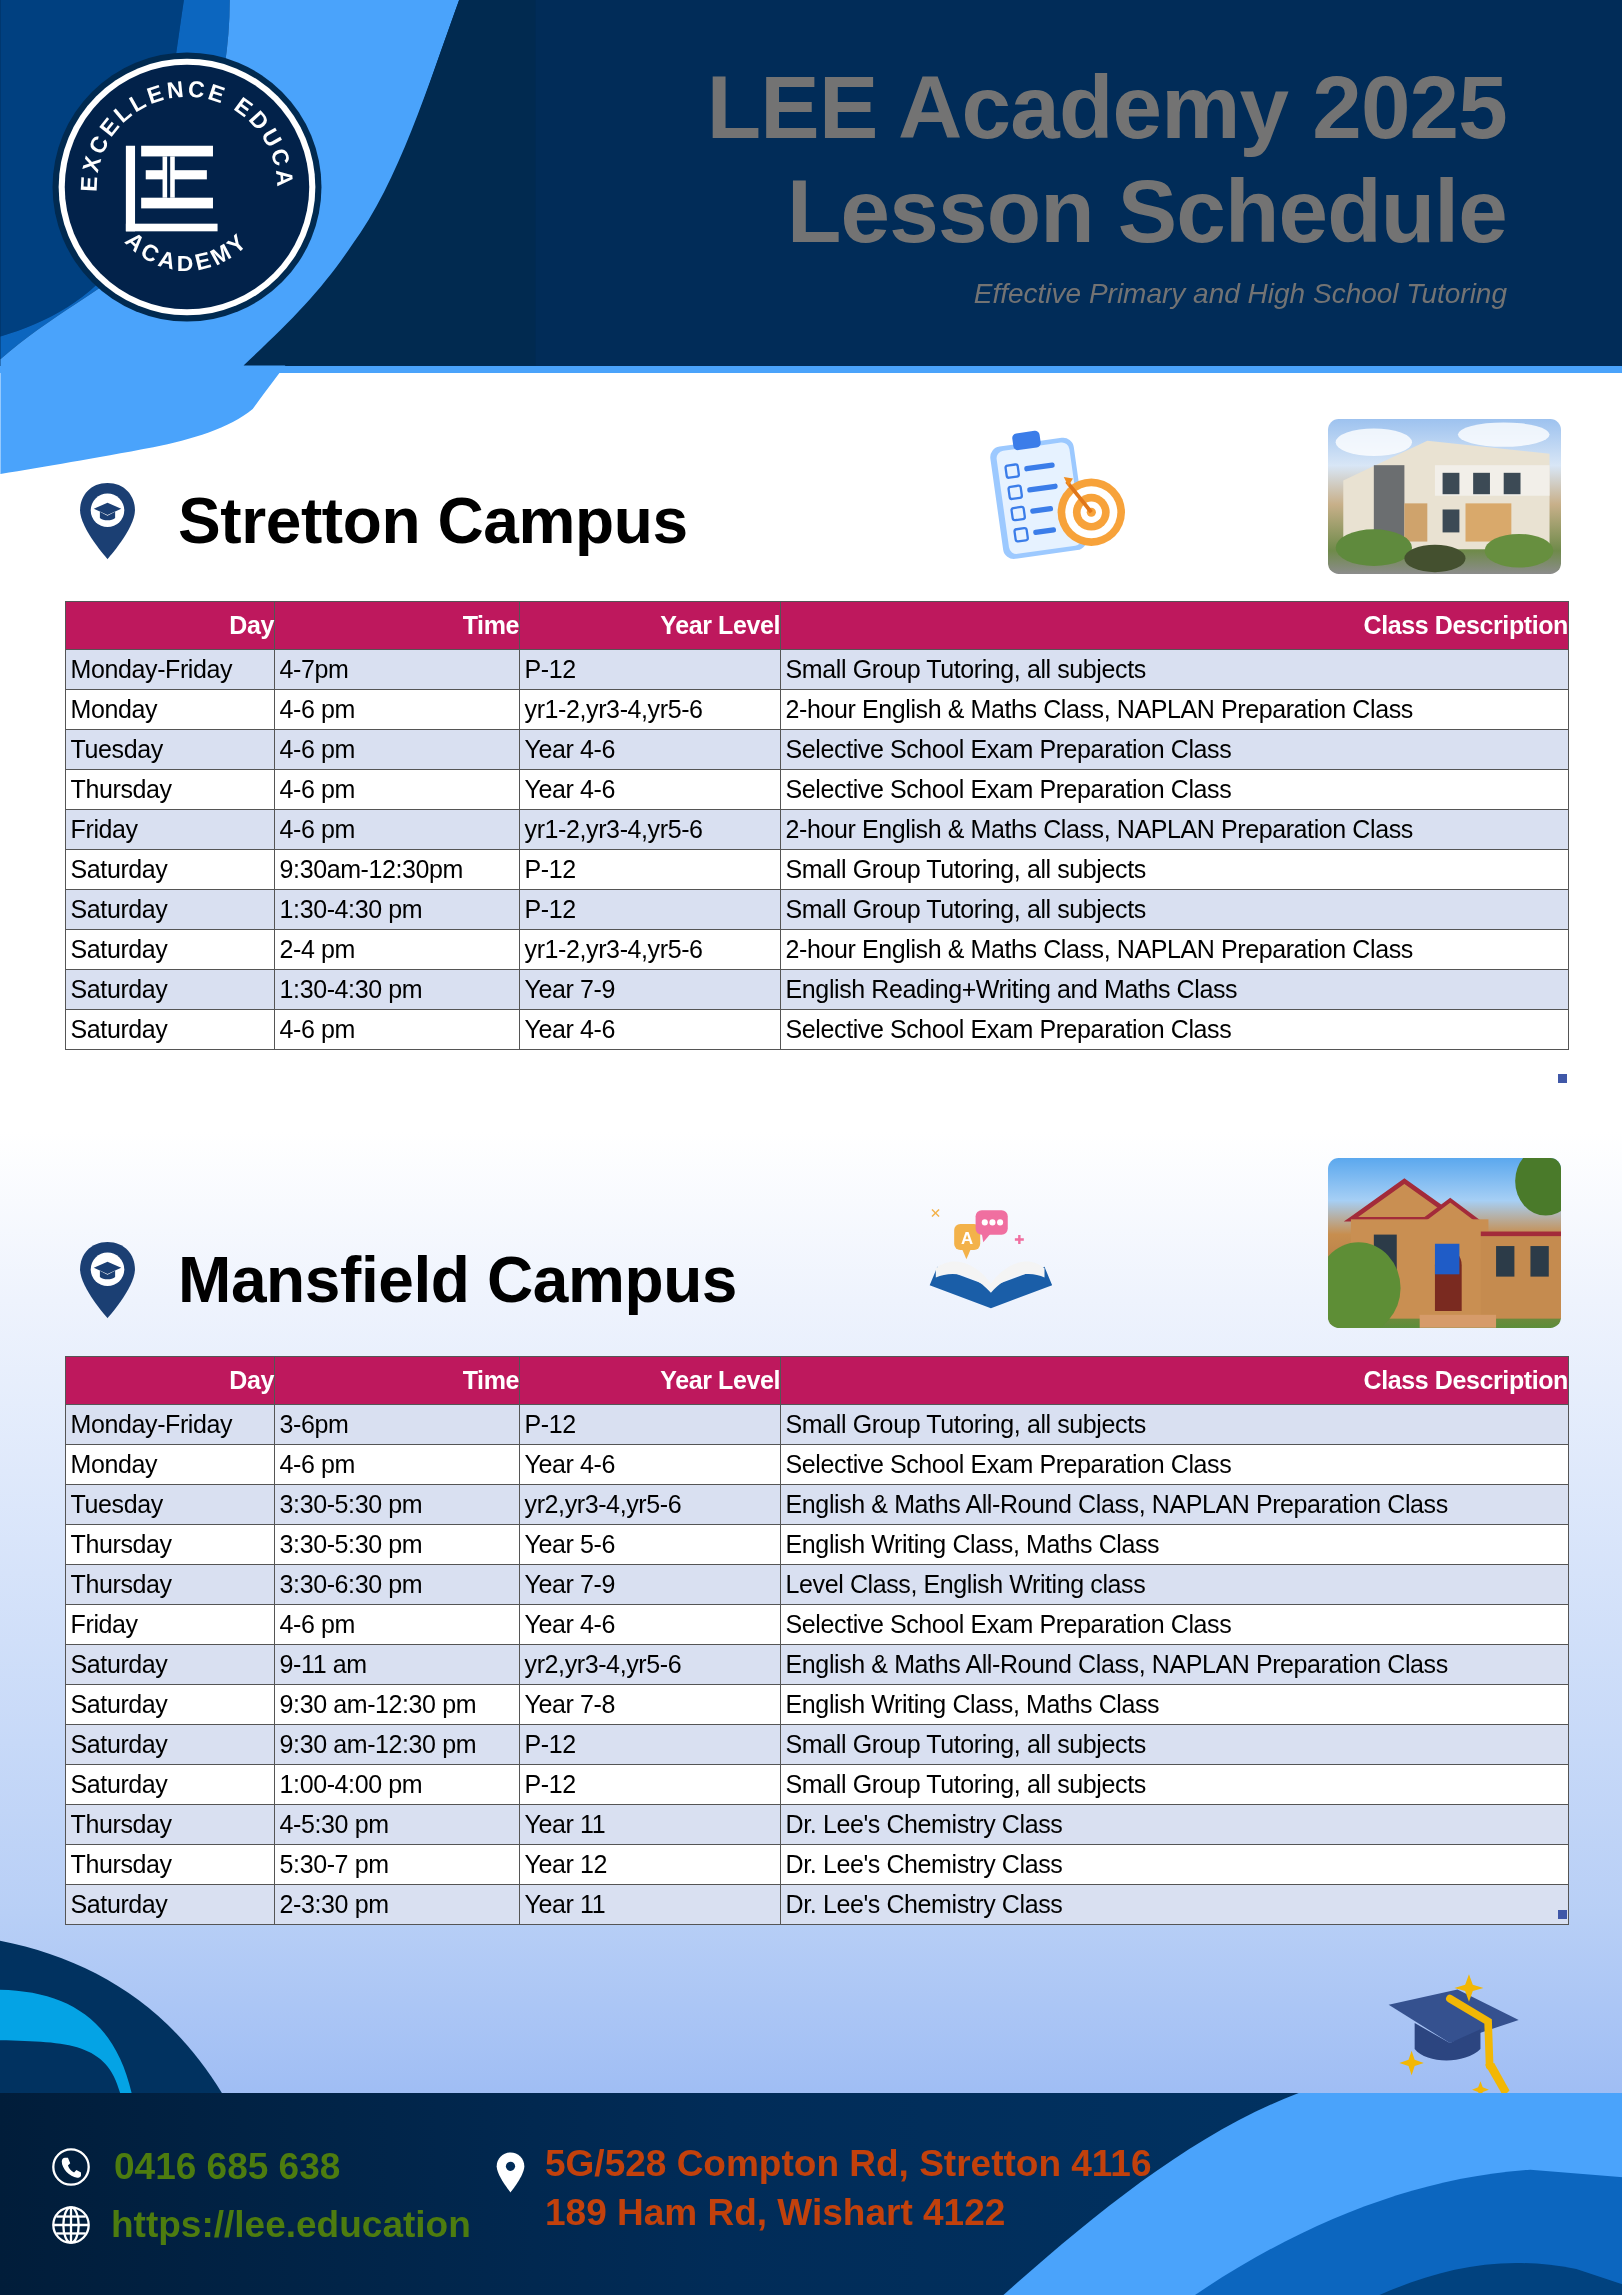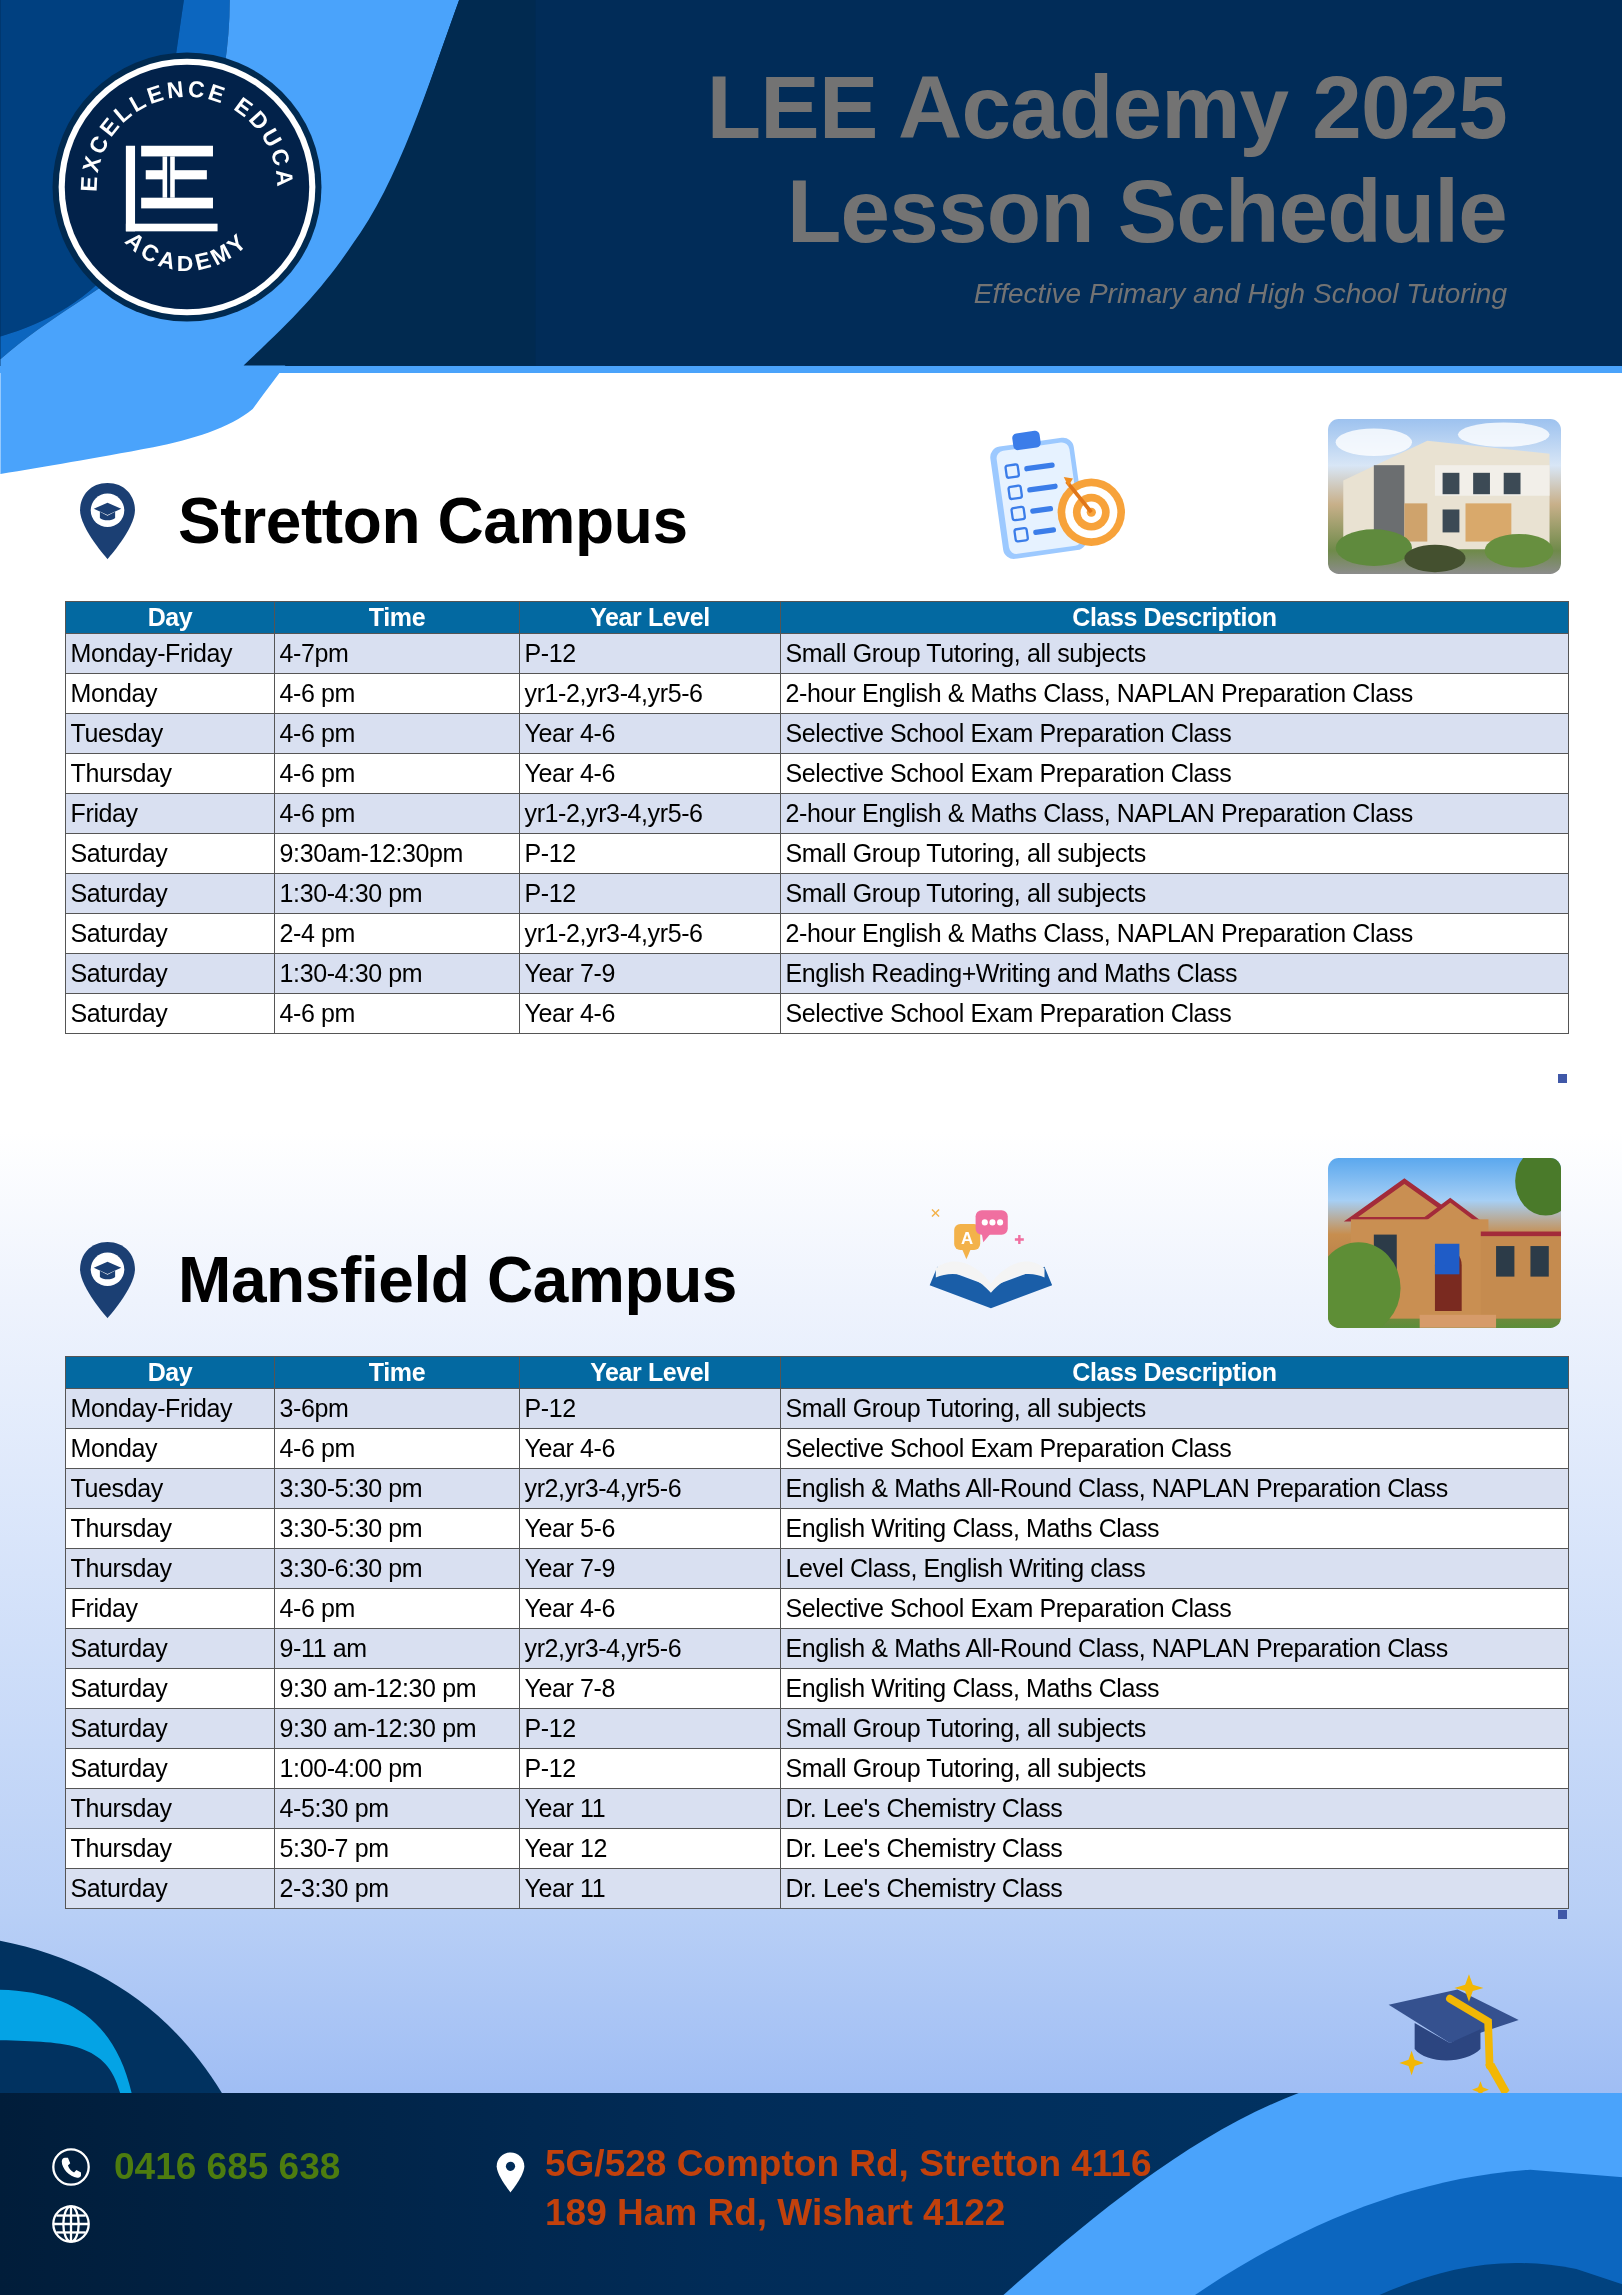--- a/index.html
+++ b/index.html
@@ -49,22 +49,22 @@
   }
 
   
   .schedule {
     position: absolute; left: 65px; width: 1504px;
     border-collapse: collapse; table-layout: fixed;
     font-family: "Liberation Sans Narrow", "Liberation Sans", sans-serif;
     border: 1.5px solid #333;
   }
   .schedule th {
-    background: #0369a1; color: #ffffff; font-weight: 700;
-    font-size: 25px; height: 32px; text-align: center;
+    background: #be185d; color: #ffffff; font-weight: 700;
+    font-size: 25px; height: 48px; text-align: right;
     border: 0.8px solid #555; letter-spacing: -0.4px;
   }
   .schedule td {
     font-size: 25px; height: 40px; padding: 0 4.6px; color: #000;
     border: 0.8px solid #555; white-space: nowrap; overflow: hidden; letter-spacing: -0.4px;
   }
   .schedule tr:nth-child(odd) td { background: #d9e0f1; }
   .schedule tr:nth-child(even) td { background: #ffffff; }
   .col-day { width: 209px; }
   .col-time { width: 245px; }
@@ -444,20 +444,21 @@
 
   <div class="contact" style="left:51px; top:2204px;">
     <svg width="40" height="40" viewBox="0 0 52 52">
       <circle cx="26" cy="26" r="23" fill="none" stroke="#fff" stroke-width="3"></circle>
       <ellipse cx="26" cy="26" rx="10" ry="23" fill="none" stroke="#fff" stroke-width="3"></ellipse>
       <line x1="3" y1="26" x2="49" y2="26" stroke="#fff" stroke-width="3"></line>
       <line x1="7" y1="15" x2="45" y2="15" stroke="#fff" stroke-width="3"></line>
       <line x1="7" y1="37" x2="45" y2="37" stroke="#fff" stroke-width="3"></line>
       <line x1="26" y1="3" x2="26" y2="49" stroke="#fff" stroke-width="3"></line>
     </svg>
+    <span style="margin-left:20px;">https://lee.education</span>
   </div>
 
   <div class="address-block">
     <svg width="31" height="43" viewBox="0 0 40 56" style="position:absolute; left:4.6px; top:12.2px;">
       <path d="M20 2 C10 2 2 10 2 20 C2 32 20 54 20 54 C20 54 38 32 38 20 C38 10 30 2 20 2 Z" fill="#fff"></path>
       <circle cx="20" cy="20" r="6" fill="#012c58"></circle>
     </svg>
     <div class="address-line">5G/528 Compton Rd, Stretton 4116</div>
     <div class="address-line">189 Ham Rd, Wishart 4122</div>
   </div>

